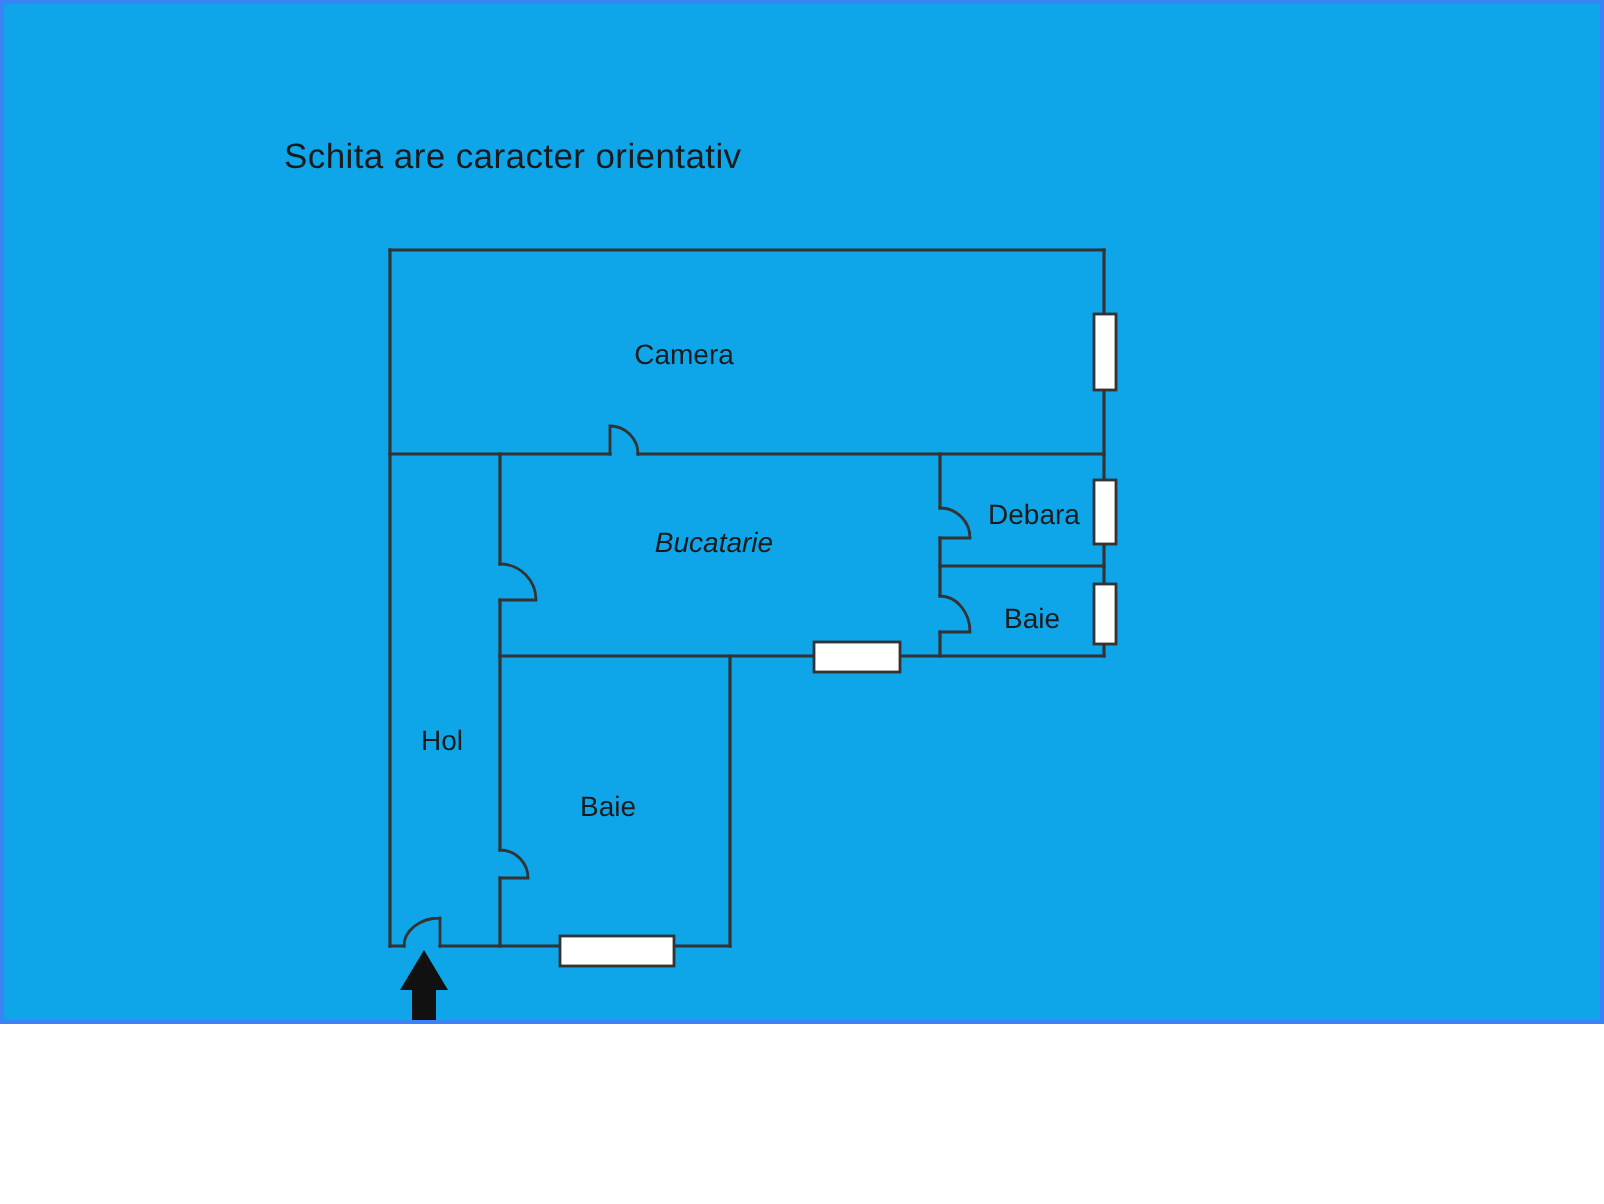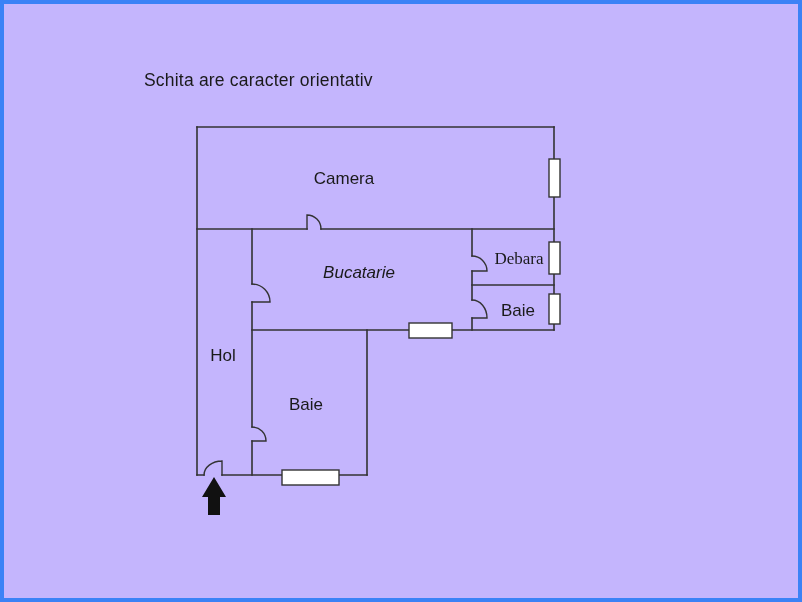--- a/index.html
+++ b/index.html
@@ -4,52 +4,52 @@
 <style>
   html, body {
     margin: 0;
     padding: 0;
     background: #ffffff;
     font-family: "Liberation Sans", "DejaVu Sans", sans-serif;
   }
   .canvas {
     position: relative;
     width: 802px;
-    height: 602px;
+    height: 512px;
     box-sizing: border-box;
-    border: 4px solid #3b82f6;
-    background: #c4b5fd;
+    border: 2px solid #3b82f6;
+    background: #0ea5e9;
     overflow: hidden;
   }
   .disclaimer {
     position: absolute;
     left: 140px;
     top: 66px;
     font-size: 17.5px;
     color: #1a1a1a;
     letter-spacing: 0.2px;
     white-space: nowrap;
   }
   .plan-svg {
     position: absolute;
     left: 0;
     top: 0;
   }
   .room-label {
     position: absolute;
     transform: translate(-50%, -50%);
-    font-size: 17px;
+    font-size: 14px;
     color: #1a1a1a;
     white-space: nowrap;
   }
   .lbl-camera     { left: 340px; top: 175px; }
   .lbl-bucatarie  { left: 355px; top: 269px; font-style: italic; }
-  .lbl-debara     { left: 515px; top: 255px; font-family: Liberation Serif, serif; }
+  .lbl-debara     { left: 515px; top: 255px; }
   .lbl-baie-small { left: 514px; top: 307px; }
-  .lbl-hol        { left: 219px; top: 352px; }
+  .lbl-hol        { left: 219px; top: 368px; }
   .lbl-baie-large { left: 302px; top: 401px; }
 </style>
 </head>
 <body>
 
 <div class="canvas">
 
   <div class="disclaimer">Schita are caracter orientativ</div>
 
   <svg class="plan-svg" width="802" height="602" viewBox="0 0 802 602">

